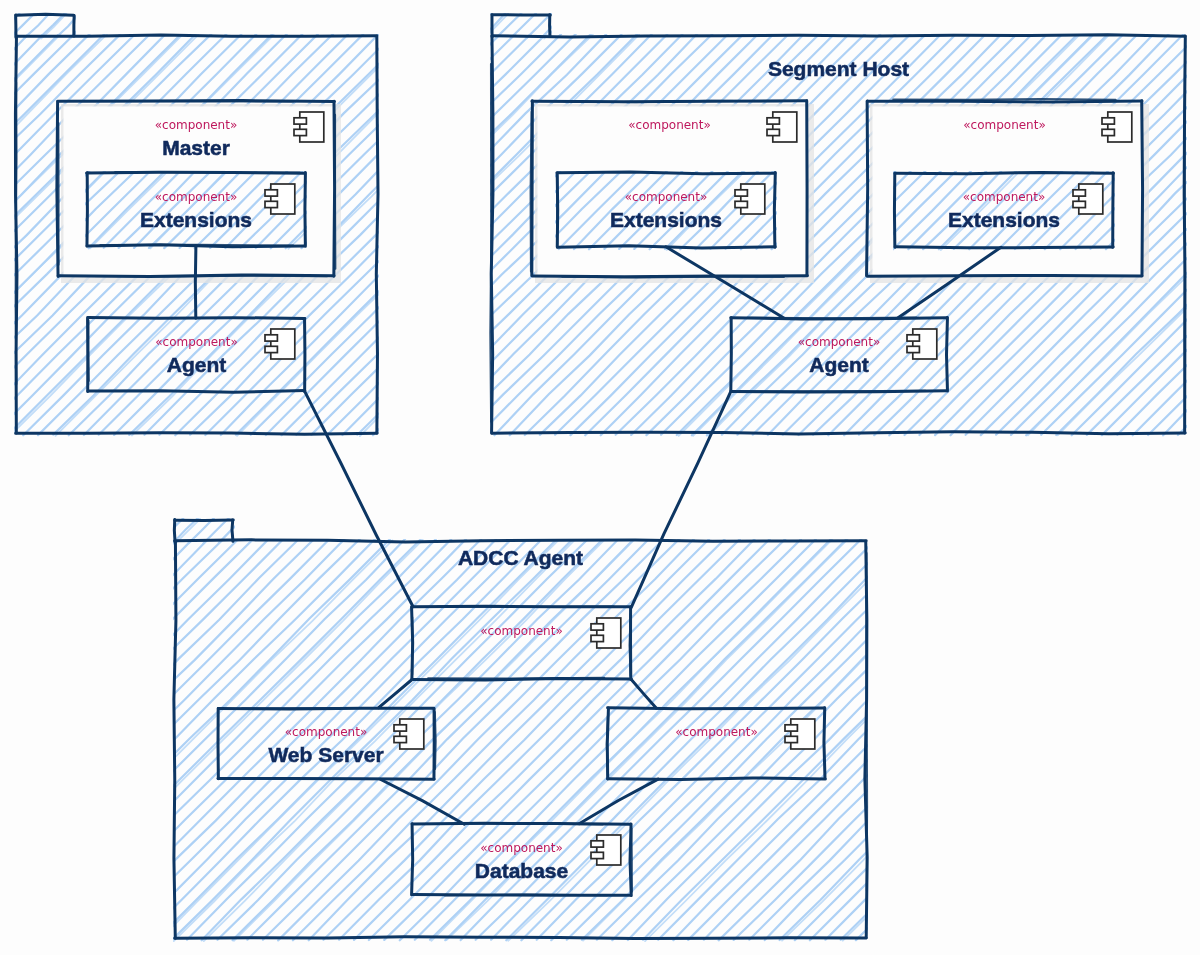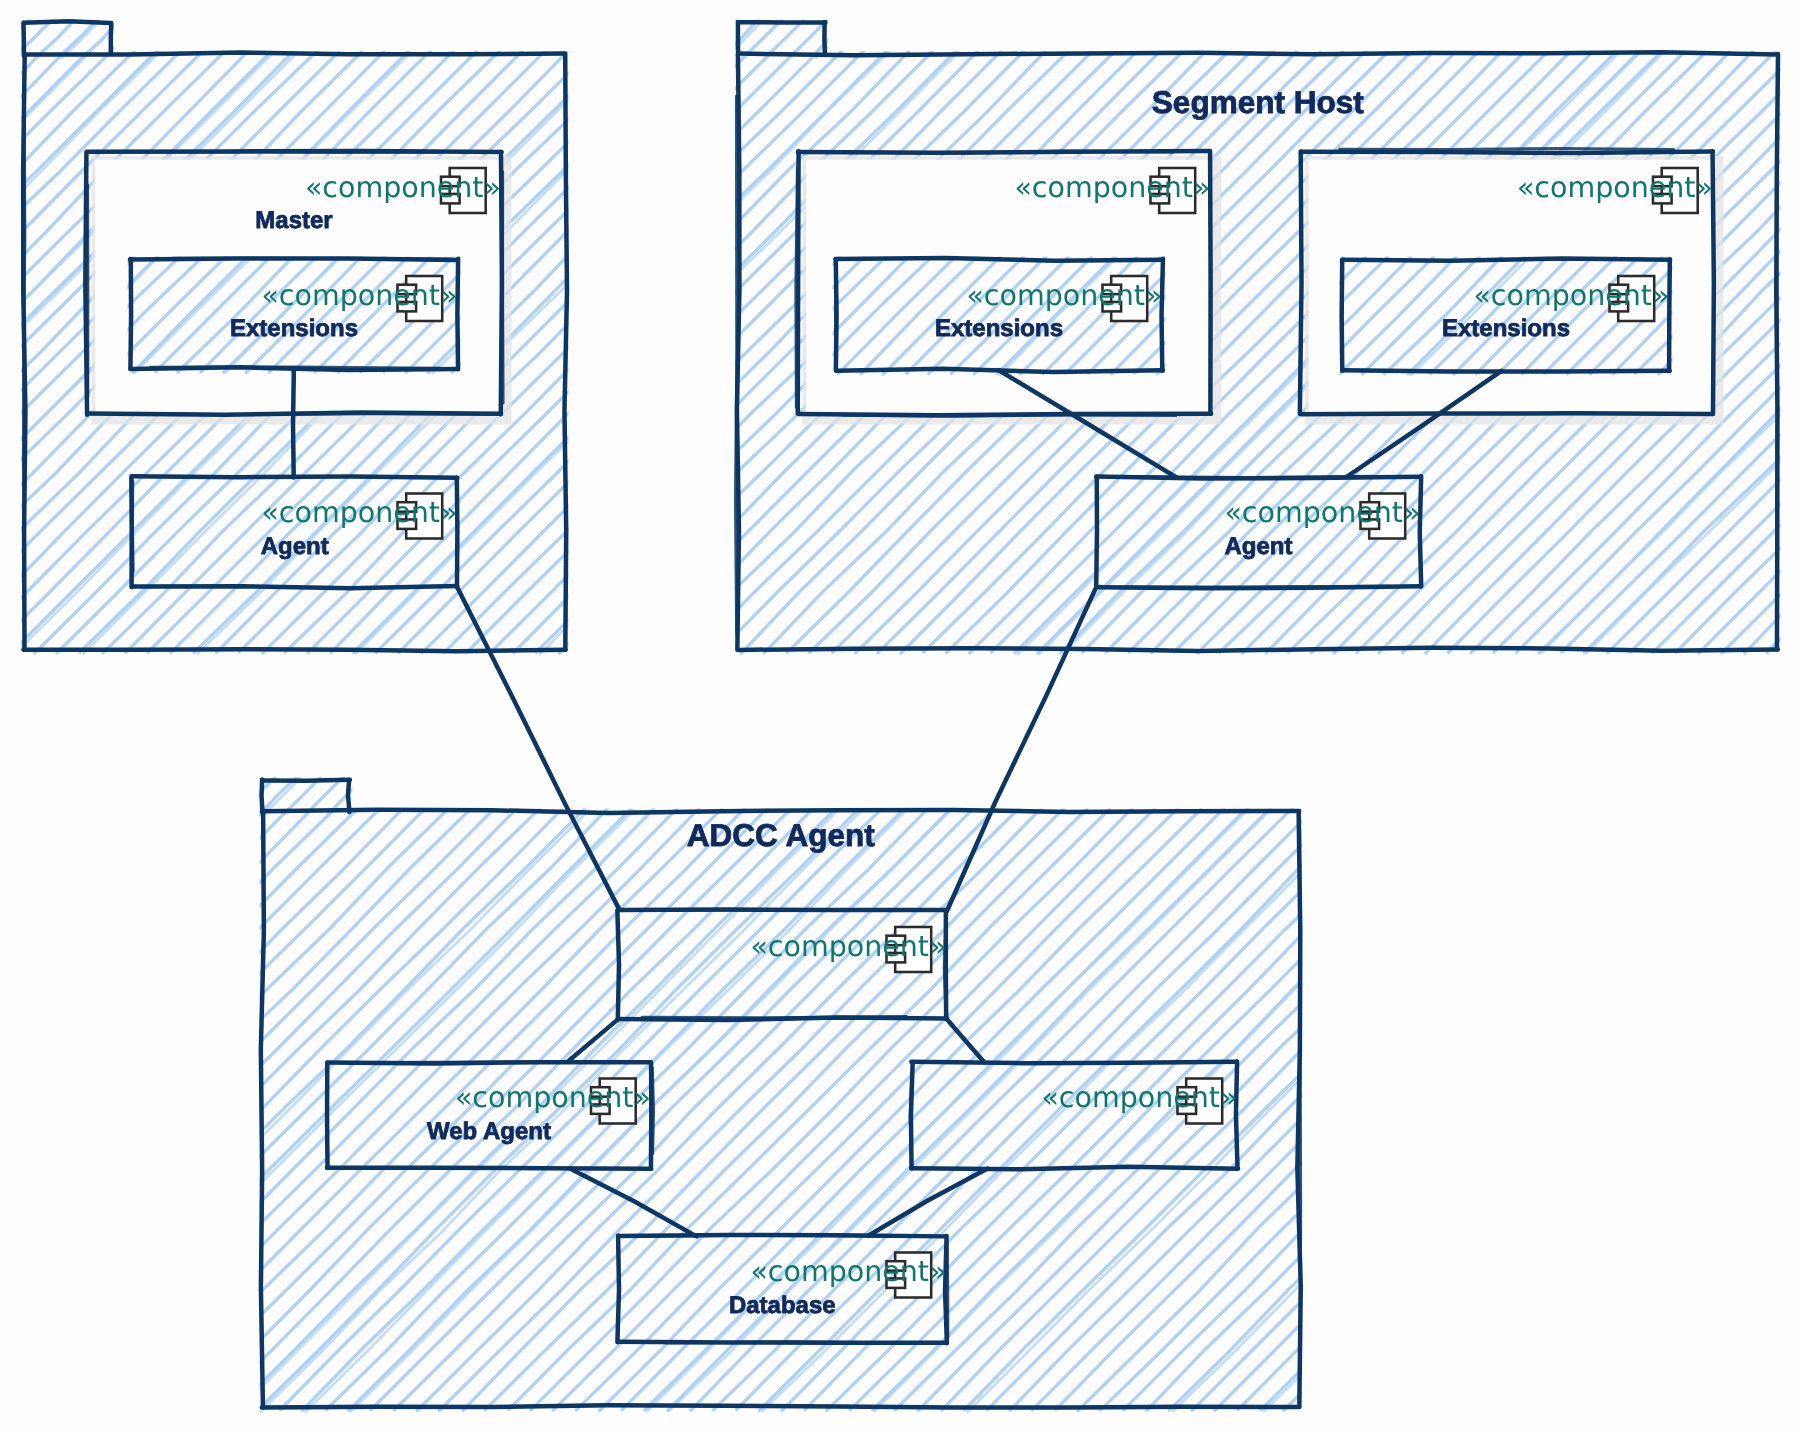--- a/index.html
+++ b/index.html
@@ -16,25 +16,25 @@
     transform:translateZ(0);
     font-family:"Liberation Sans",sans-serif; font-weight:bold;
     font-size:21px; line-height:21px; color:#102a5c;
     -webkit-text-stroke:0.55px #102a5c;
   }
   
   .comp{ position:absolute; text-align:center; white-space:nowrap;
          transform:translateZ(0); }
   .comp .st{
     font-family:"DejaVu Sans",sans-serif; font-weight:normal;
-    font-size:19px; line-height:18px; color:#0f766e;text-align:right;
+    font-size:12px; line-height:18px; color:#be185d;
   }
   .comp .lbl{
     font-family:"Liberation Sans",sans-serif; font-weight:bold;
-    font-size:16px; line-height:27px; color:#102a5c;
+    font-size:21px; line-height:27px; color:#102a5c;
     -webkit-text-stroke:0.55px #102a5c;
   }
 </style>
 </head>
 <body>
 
 <div id="stage">
 
   <svg id="svg" width="1200" height="955">
       <defs>
@@ -737,21 +737,21 @@
   </div>
   <div class="comp" style="left: 731px; width: 216px; top: 333px;">
     <div class="st">«component»</div>
     <div class="lbl">Agent</div>
   </div>
   <div class="comp" style="left: 412px; width: 219px; top: 622px;">
     <div class="st">«component»</div>
   </div>
   <div class="comp" style="left: 218px; width: 216px; top: 723px;">
     <div class="st">«component»</div>
-    <div class="lbl">Web Agent</div>
+    <div class="lbl">Web Server</div>
   </div>
   <div class="comp" style="left: 608px; width: 217px; top: 723px;">
     <div class="st">«component»</div>
   </div>
   <div class="comp" style="left: 412px; width: 219px; top: 839px;">
     <div class="st">«component»</div>
     <div class="lbl">Database</div>
   </div>
 
 </div>

